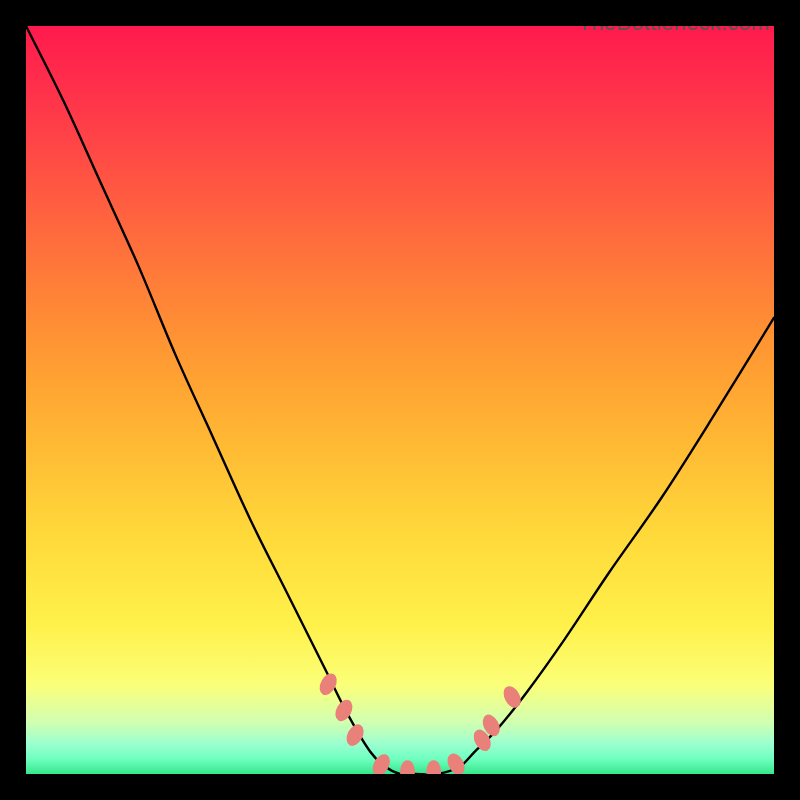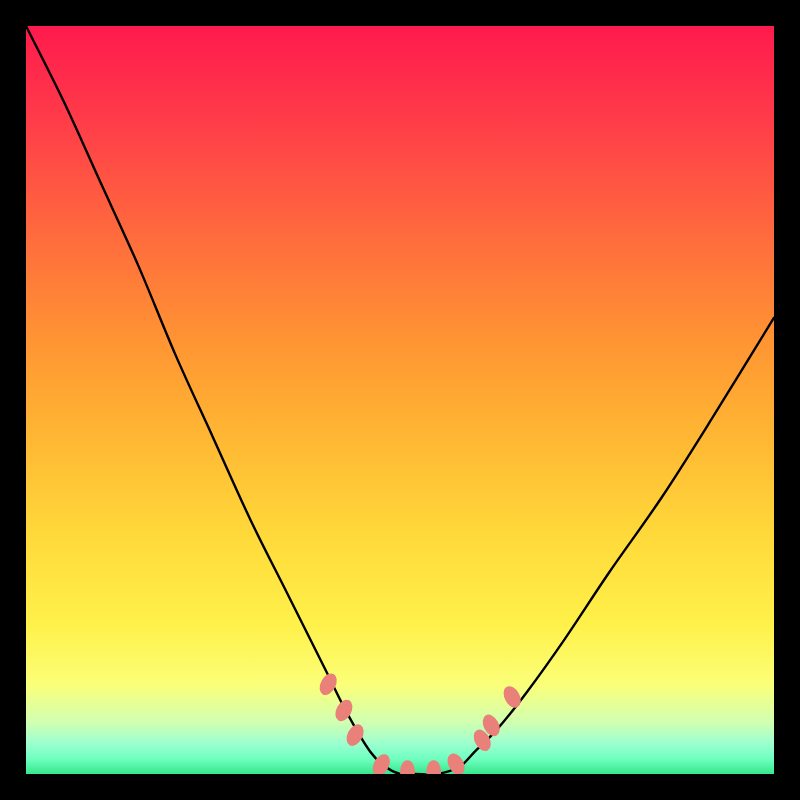--- a/index.html
+++ b/index.html
@@ -35,21 +35,21 @@
       #d2ffb0 93%,
       #9bffd0 96%,
       #6effbf 98%,
       #36e78b 100%
     );
   }
   .watermark {
     position: absolute;
     top: 10px;
     right: 30px;
-    font-size: 16px;
+    font-size: 22px;
     font-weight: 500;
     color: #555;
     letter-spacing: 0.2px;
   }
   svg.curve {
     position: absolute;
     top: 26px;
     left: 26px;
     width: 748px;
     height: 748px;

